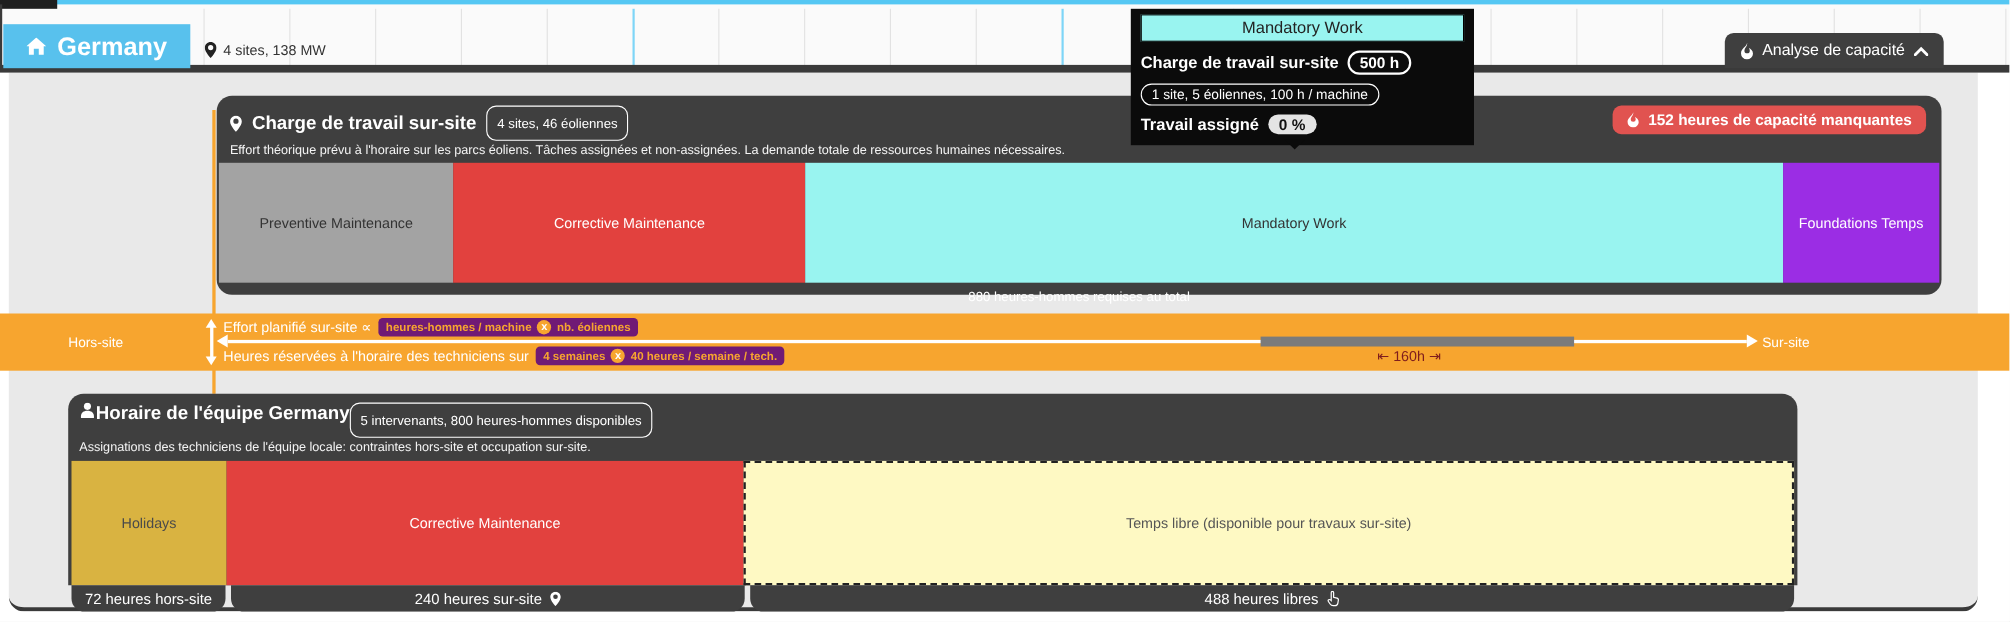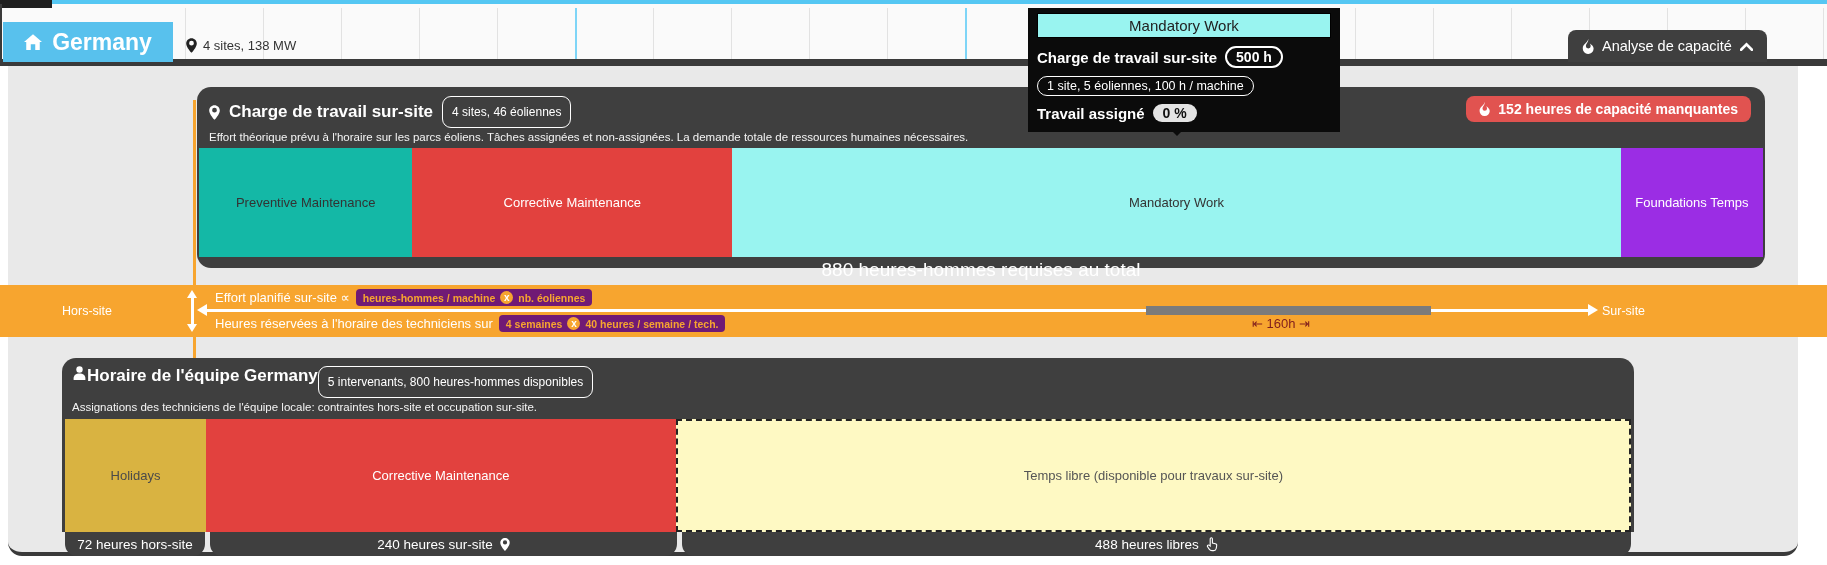--- a/index.html
+++ b/index.html
@@ -36,42 +36,42 @@
   .p-title-row{display:flex;align-items:center;gap:9px;}
   .p-title{font-size:17px;font-weight:bold;}
   .p-badge{border:1px solid #fff;border-radius:9px;padding:8px 9px;font-size:12px;white-space:nowrap;}
   .warning-badge{margin-left:auto;background:#E15350;border-radius:8px;padding:5px 13px;
                  font-weight:bold;font-size:14px;display:flex;gap:8px;align-items:center;cursor:pointer;}
   .p-subtitle{font-size:11.5px;padding:3px 12px 5px;color:#f4f4f4;}
   .bar{display:flex;height:109px;padding:0 2px;}
   .seg{display:flex;align-items:center;justify-content:center;font-size:13px;overflow:hidden;
        white-space:nowrap;box-sizing:border-box;cursor:pointer;}
   .seg.dashed{border:2px dashed #222;}
-  .bar-total{height:25px;display:flex;align-items:center;justify-content:center;font-size:19px;}
+  .bar-total{height:25px;display:flex;align-items:center;justify-content:center;font-size:12px;}
 
   .panel2{position:absolute;left:62px;top:358px;width:1572px;z-index:5;}
   .panel2-top{background:#3f3f3f;border-radius:14px 14px 0 0;color:#fff;}
   .panel2 .p-header{padding:8px 14px 0 10px;}
   .panel2 .p-subtitle{padding:3px 10px 6px;}
   .bar2{display:flex;height:113px;padding:0 3px;}
   .footers{display:flex;gap:5px;padding:0 3px;}
   .footer-seg{background:#3f3f3f;color:#fff;height:24px;border-radius:0 0 12px 12px;display:flex;
               align-items:center;justify-content:center;gap:7px;font-size:13.5px;box-sizing:border-box;}
 
   
   .band{position:absolute;left:0;top:285px;width:1827px;height:52px;background:#F7A52F;color:#fff;z-index:4;}
   .band-label{position:absolute;top:19px;font-size:12.5px;}
   .hors{left:62px;} .sur{left:1602px;}
   .arrow-line{position:absolute;left:207px;top:24px;width:1381px;height:3px;background:#fff;}
   .ah-left{position:absolute;left:197px;top:19px;width:0;height:0;
            border-right:10px solid #fff;border-top:6px solid transparent;border-bottom:6px solid transparent;}
   .ah-right{position:absolute;left:1588px;top:19px;width:0;height:0;
             border-left:10px solid #fff;border-top:6px solid transparent;border-bottom:6px solid transparent;}
   .gray-bar{position:absolute;left:1146px;top:21px;width:285px;height:9px;background:#7b7b7b;}
-  .band-row{position:absolute;left:203px;display:flex;align-items:center;gap:6px;font-size:13px;margin-left:12px;}
+  .band-row{position:absolute;left:203px;display:flex;align-items:center;gap:6px;font-size:13px;}
   .row1{top:4px;} .row2{top:30px;}
   .band-pill{background:#701a75;color:#F7A52F;font-weight:bold;font-size:10.5px;border-radius:4px;
              padding:2px 7px;display:flex;align-items:center;gap:5px;white-space:nowrap;}
   .circle-x{display:inline-block;width:13px;height:13px;border-radius:50%;background:#F7A52F;color:#fff;
             font-size:10px;line-height:13px;text-align:center;font-weight:bold;}
   .v-line{position:absolute;left:191px;top:12px;width:3px;height:28px;background:#fff;}
   .v-up{position:absolute;left:187px;top:5px;width:0;height:0;border-left:5px solid transparent;
         border-right:5px solid transparent;border-bottom:8px solid #fff;}
   .v-down{position:absolute;left:187px;top:39px;width:0;height:0;border-left:5px solid transparent;
           border-right:5px solid transparent;border-top:8px solid #fff;}
@@ -175,21 +175,21 @@
         <span class="icon">
           <svg width="11" height="14" viewBox="0 0 12 16" fill="#fff">
               <path d="M6.3 0c.6 3.2-2.6 4.8-2.6 7.4a2.6 2.6 0 0 0 5.2.1c0-1-.5-1.9-1-2.7C9.7 5.9 12 7.6 12 10.4A5.6 5.6 0 0 1 .4 10C.4 5.3 5.6 4.1 6.3 0z"></path>
             </svg>
         </span>
         <span>152 heures de capacité manquantes</span>
       </div>
     </div>
     <div class="p-subtitle">Effort théorique prévu à l'horaire sur les parcs éoliens. Tâches assignées et non-assignées. La demande totale de ressources humaines nécessaires.</div>
     <div class="bar">
-        <div class="seg" style="width: 13.64%; background: #14b8a6; color: rgb(51, 51, 51);">
+        <div class="seg" style="width: 13.64%; background: #a3a3a3; color: rgb(51, 51, 51);">
           <span>Preventive Maintenance</span>
         </div>
         <div class="seg" style="width: 20.45%; background: rgb(226, 65, 62); color: rgb(255, 255, 255);">
           <span>Corrective Maintenance</span>
         </div>
         <div class="seg" style="width: 56.82%; background: rgb(153, 244, 240); color: rgb(51, 51, 51);">
           <span>Mandatory Work</span>
         </div>
         <div class="seg" style="width: 9.09%; background: rgb(155, 45, 228); color: rgb(255, 255, 255);">
           <span>Foundations Temps</span>

